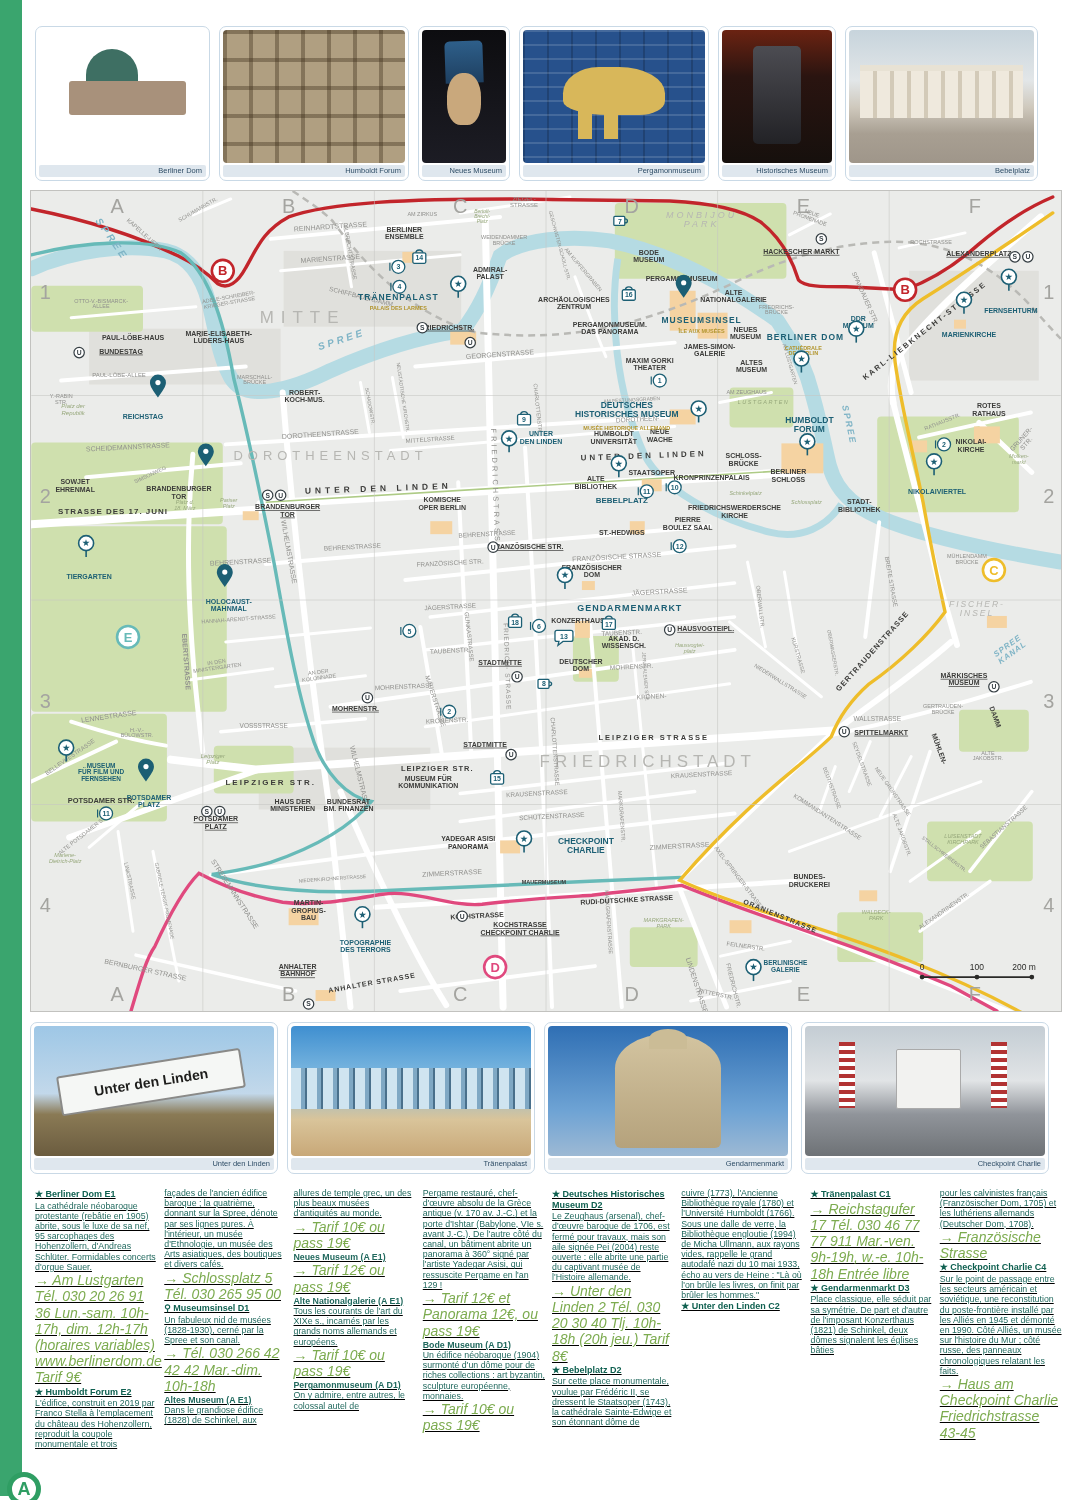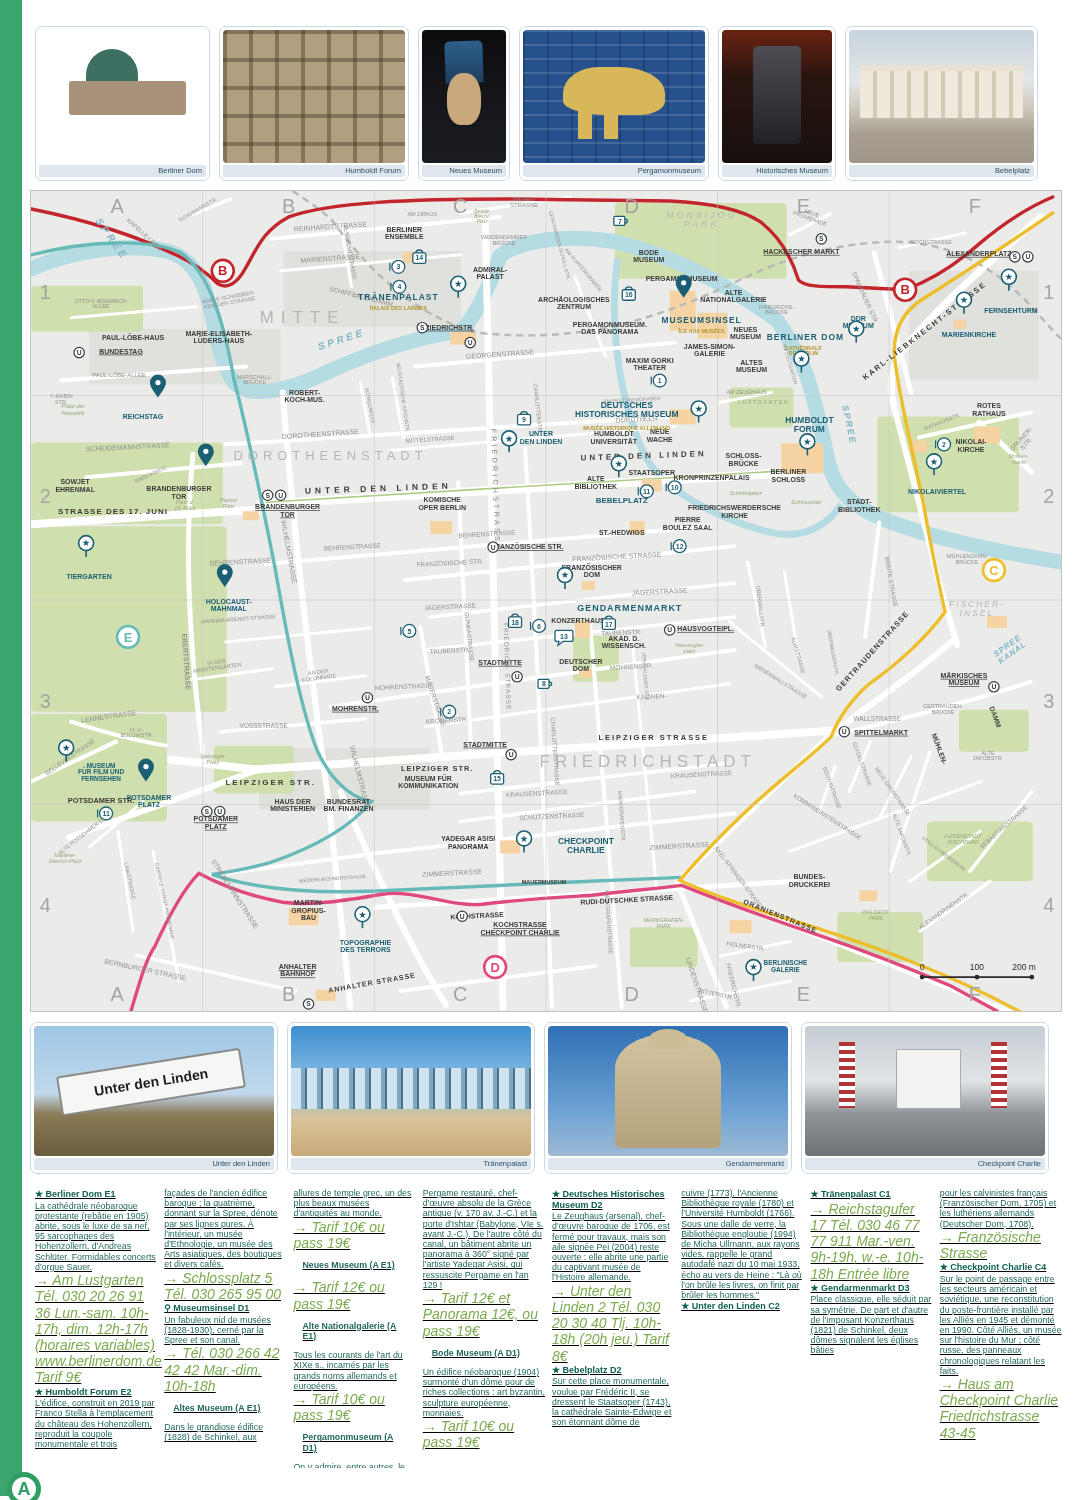--- a/index.html
+++ b/index.html
@@ -68,21 +68,21 @@
   
   .map-wrap{position:absolute;left:30px;top:190px;width:1032px;height:822px;
        border:1px solid #c2c2bf;box-sizing:border-box;background:#ebecea;}
   .map-wrap svg{display:block;}
   
   .cols{position:absolute;left:35px;top:1188px;width:1027px;height:280px;display:flex;
        gap:7px;overflow:hidden;text-decoration:underline;}
   .col{flex:1 1 0;min-width:0;}
   .col-h{color:#0f6050;font-weight:bold;font-size:9px;line-height:1.18;margin:1px 0 1px;}
   .col-b{color:#21695e;font-size:8.8px;line-height:1.16;margin:0;}
-  .col-s{color:#21695e;font-weight:bold;font-size:8.8px;line-height:1.16;margin:9px;}
+  .col-s{color:#21695e;font-weight:bold;font-size:8.8px;line-height:1.16;margin:0;}
   .col-i{color:#7cab4f;font-style:italic;font-size:14px;line-height:1.16;margin:0 0 1px;}
   
   .footer-badge{position:absolute;left:7px;top:1472px;width:34px;height:34px;background:#fff;
        border:5px solid #2f9e63;border-radius:50%;color:#2f9e63;font-weight:bold;font-size:18px;
        display:flex;align-items:center;justify-content:center;box-sizing:border-box;}
   .footer-title{position:absolute;left:58px;top:1512px;color:#0e6b52;font-weight:bold;
        font-size:14px;letter-spacing:.2px;}
 </style>
 </head>
 <body>

